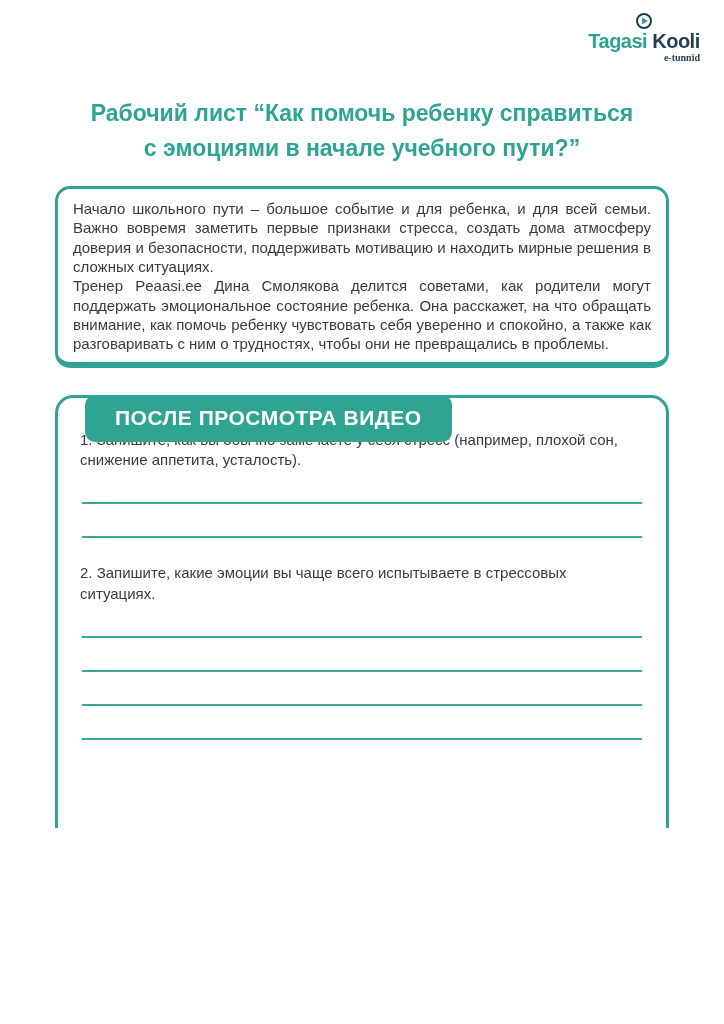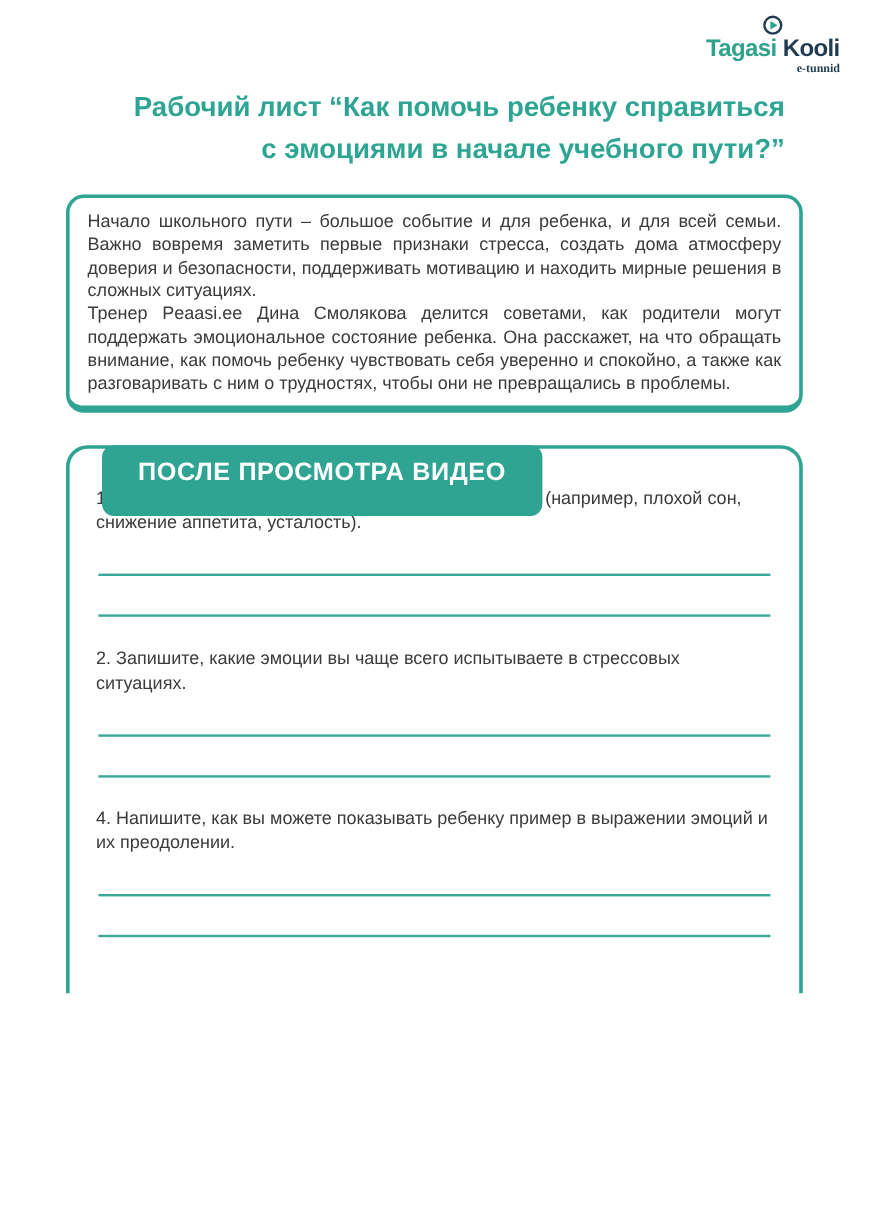--- a/index.html
+++ b/index.html
@@ -26,22 +26,22 @@
   .logo-icon { display: block; height: 18px; margin-bottom: 1px; }
   .logo-icon svg { display: inline-block; }
   .logo-text { font-size: 20px; font-weight: bold; letter-spacing: -0.5px; white-space: nowrap; }
   .logo-text .brand1 { color: #2fa38c; }
   .logo-text .brand2 { color: #1f3c52; }
   .logo-sub { font-size: 10px; font-weight: bold; color: #1f3c52; text-align: right; margin-top: 2px; padding-right: 4px; font-family: Liberation Serif, serif; }
 
   
   .title {
     margin: 0;
-    padding: 72px 70px 0 70px;
-    text-align: right;
+    padding: 96px 70px 0 70px;
+    text-align: center;
     font-size: 23px;
     font-weight: bold;
     line-height: 1.5;
     color: #2ea592;
   }
 
   
   .intro-box {
     margin: 21px 55px 0 55px;
     border: 3px solid #2fa492;
@@ -68,21 +68,21 @@
   .banner {
     position: absolute;
     top: 0;
     left: 30px;
     z-index: 2;
     background: #2fa492;
     color: #ffffff;
     font-size: 21px;
     font-weight: bold;
     letter-spacing: 0.5px;
-    padding: 11px 30px 24px 30px;
+    padding: 11px 30px 12px 30px;
     border-radius: 10px;
     white-space: nowrap;
   }
   .questions-box {
     margin-top: 22px;
     border: 3px solid #2fa492;
     border-bottom-width: 7px;
     border-radius: 18px;
     padding: 32px 22px 20px 22px;
     box-sizing: border-box;
@@ -143,21 +143,20 @@
       </div>
 
       <div class="question">
         <p class="q-text">2. Запишите, какие эмоции вы чаще всего испытываете в стрессовых ситуациях.</p>
         <div class="answer-line"></div>
         <div class="answer-line"></div>
       </div>
 
 
       <div class="question">
-        <p class="q-text">4. Напишите, как вы можете показывать ребенку пример в выражении эмоций и их преодолении.</p>
         <div class="answer-line"></div>
         <div class="answer-line"></div>
       </div>
 
     </div>
   </div>
 
 </div>
 
 </body></html>

